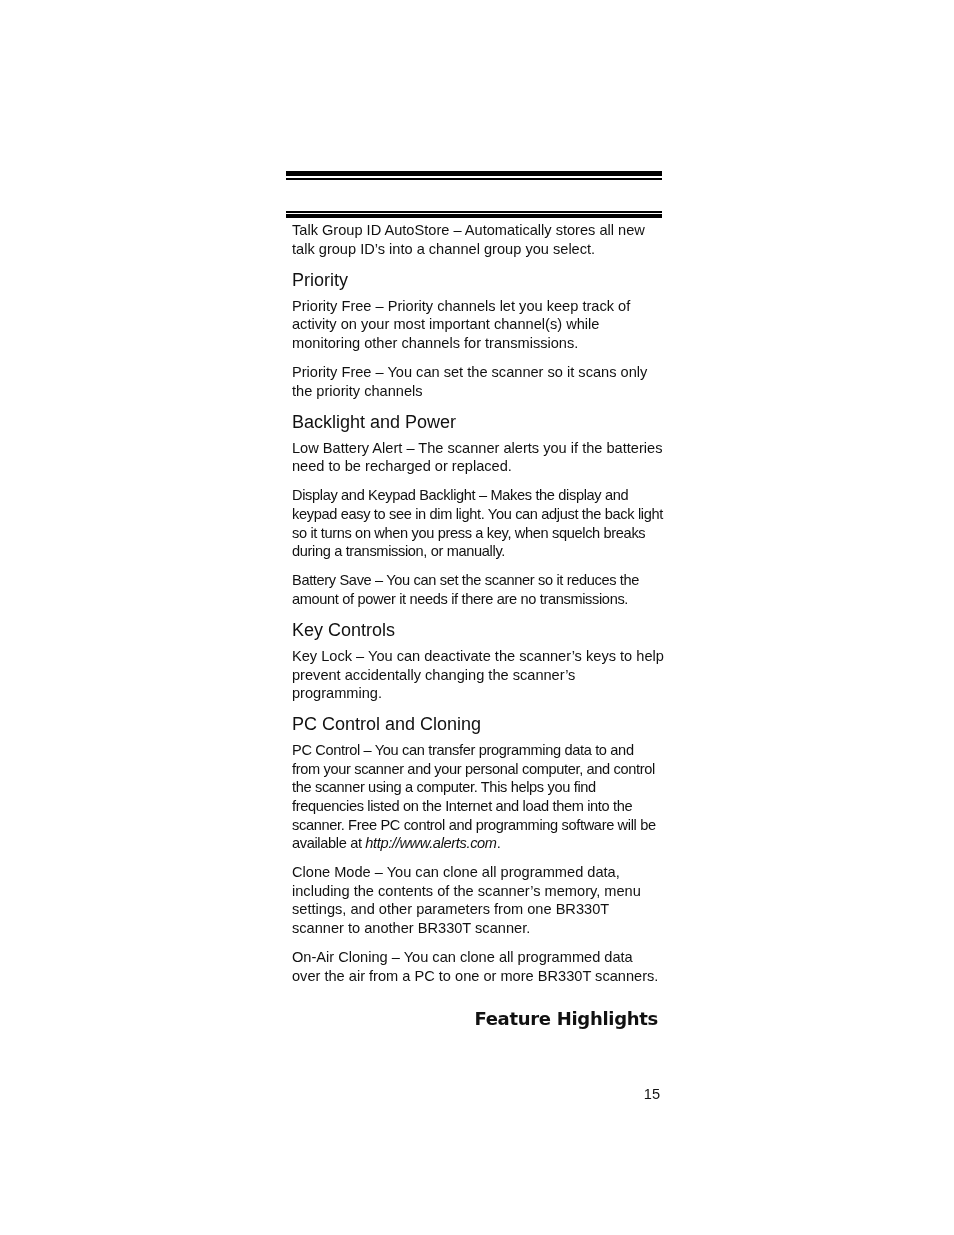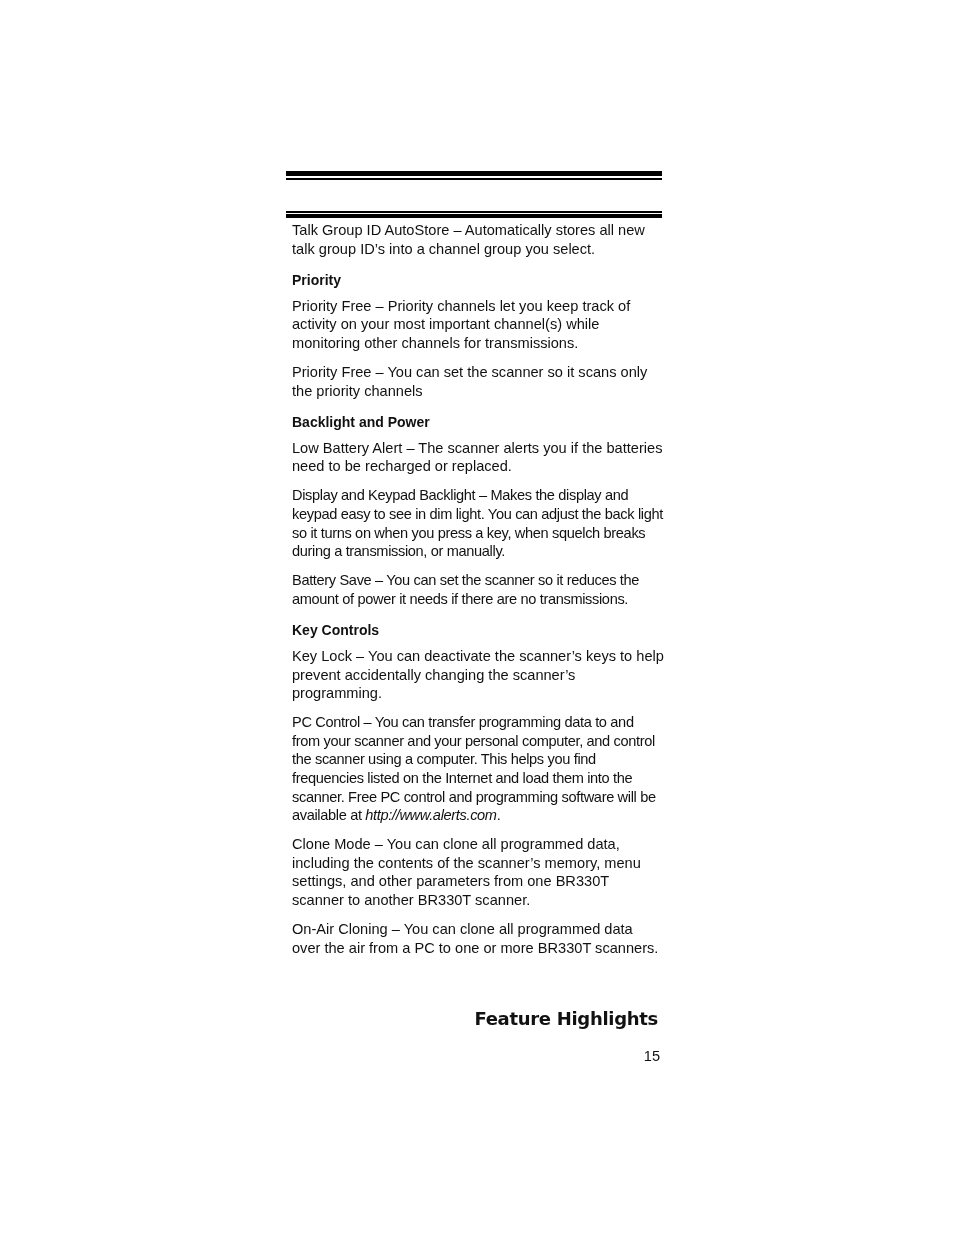--- a/index.html
+++ b/index.html
@@ -7,25 +7,25 @@
          font-family: "Liberation Sans", sans-serif; color: #111; }
   .rule { position: absolute; left: 286px; width: 376px; background: #000; }
   .r1 { top: 171px; height: 5px; }
   .r2 { top: 178px; height: 1.5px; }
   .r3 { top: 211px; height: 1.5px; }
   .r4 { top: 214px; height: 4px; }
   .content { position: absolute; left: 292px; top: 221px; width: 372px; }
   .para { font-size: 14.6px; line-height: 18.6px; margin: 0 0 10.5px 0; }
   .para b { font-weight: normal; }
   .para.tight { letter-spacing: -0.35px; }
-  .h { font-size: 14px; font-weight: bold; margin: 0 0 6px 0; line-height: 22px; }
+  .h { font-size: 18px; font-weight: normal; margin: 0 0 6px 0; line-height: 22px; }
   .url { font-style: italic; }
   .footer-title { position: absolute; right: 296px; top: 1008px; font-size: 18px; font-weight: bold;
                   font-family: "DejaVu Sans", sans-serif; letter-spacing: -0.3px; }
-  .page-num { position: absolute; right: 294px; top: 1048px; font-size: 14.6px; }
+  .page-num { position: absolute; right: 294px; top: 1086px; font-size: 14.6px; }
 </style>
 </head>
 <body>
 
 <div class="rule r1"></div>
 <div class="rule r2"></div>
 <div class="rule r3"></div>
 <div class="rule r4"></div>
 
 <div class="content">
@@ -36,19 +36,20 @@
   <p class="para"><b>Priority Free</b><span> – You can set the scanner so it scans only the priority channels</span></p>
 
   <h2 class="h">Backlight and Power</h2>
   <p class="para"><b>Low Battery Alert</b><span> – The scanner alerts you if the batteries need to be recharged or replaced.</span></p>
   <p class="para tight"><b>Display and Keypad Backlight</b><span> – Makes the display and keypad easy to see in dim light. You can adjust the back light so it turns on when you press a key, when squelch breaks during a transmission, or manually.</span></p>
   <p class="para tight"><b>Battery Save</b><span> – You can set the scanner so it reduces the amount of power it needs if there are no transmissions.</span></p>
 
   <h2 class="h">Key Controls</h2>
   <p class="para"><b>Key Lock</b><span> – You can deactivate the scanner’s keys to help prevent accidentally changing the scanner’s programming.</span></p>
 
+  <h2 class="h">PC Control and Cloning</h2>
   <p class="para tight"><b>PC Control</b><span> – You can transfer programming data to and from your scanner and your personal computer, and control the scanner using a computer. This helps you find frequencies listed on the Internet and load them into the scanner. Free PC control and programming software will be available at </span><span class="url">http://www.alerts.com</span><span>.</span></p>
   <p class="para"><b>Clone Mode</b><span> – You can clone all programmed data, including the contents of the scanner’s memory, menu settings, and other parameters from one BR330T scanner to another BR330T scanner.</span></p>
   <p class="para"><b>On-Air Cloning</b><span> – You can clone all programmed data over the air from a PC to one or more BR330T scanners.</span></p>
 </div>
 
 <div class="footer-title">Feature Highlights</div>
 <div class="page-num">15</div>
 
 </body></html>

